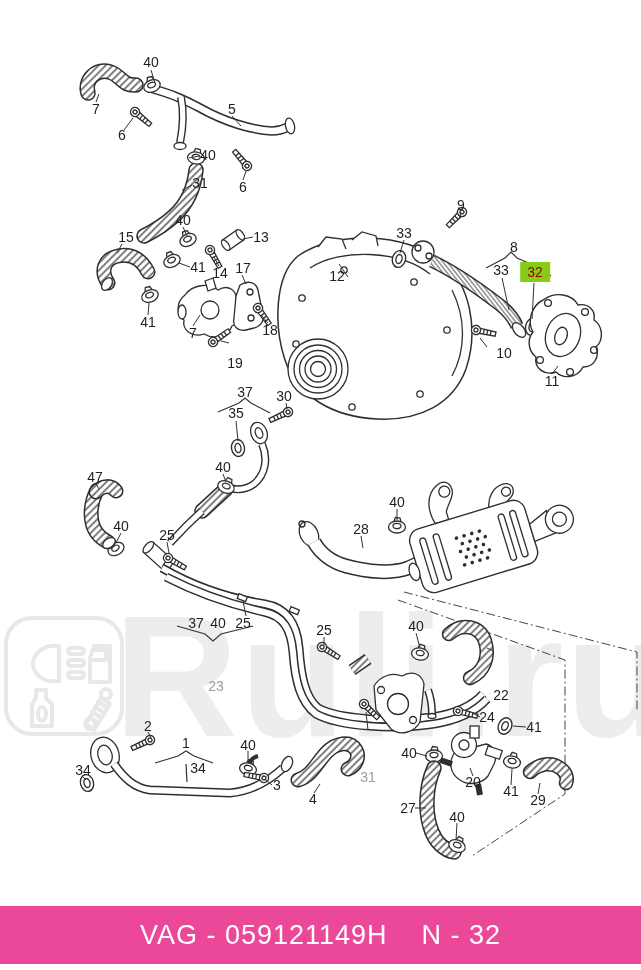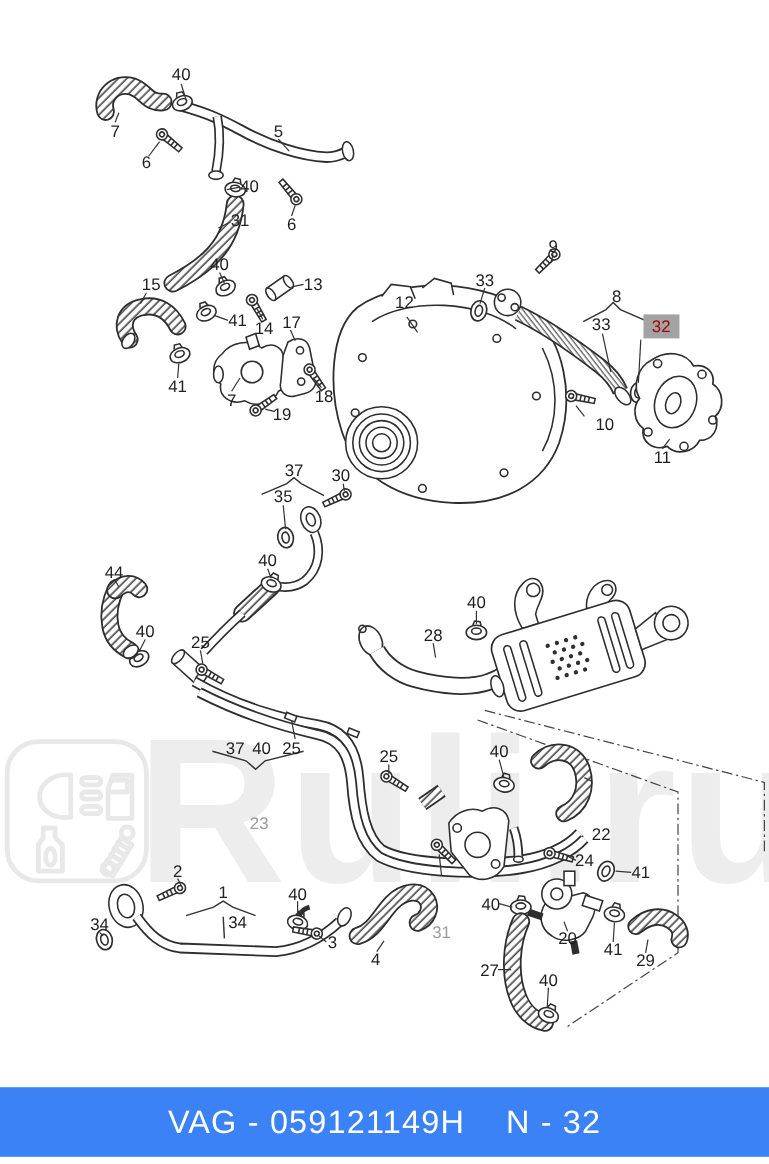--- a/index.html
+++ b/index.html
@@ -9,23 +9,23 @@
   .wm-text{position:absolute;left:114px;top:590px;font-size:172px;line-height:1;
            font-weight:700;color:#ededed;white-space:nowrap;letter-spacing:2px;}
   .wm-logo{position:absolute;left:2px;top:614px;}
   
   .art{position:absolute;left:0;top:0;}
   
   .callout-layer{position:absolute;left:0;top:0;width:641px;height:906px;}
   .callout{position:absolute;transform:translate(-50%,-50%);font-size:14px;color:#1f1f1f;
            line-height:1;padding:1px 3px;cursor:default;}
   .callout.muted{color:#9b9b9b;margin-top:40px;}
-  .callout.highlight{background:#a3a3a3;color:#a40000;padding:3px 7px;margin-left:16px;}
+  .callout.highlight{background:#84cc16;color:#a40000;padding:3px 7px;}
   
-  .footer{position:absolute;left:0;top:906px;width:641px;height:58px;background:#3b82f6;
+  .footer{position:absolute;left:0;top:906px;width:641px;height:58px;background:#ec4899;
           display:flex;align-items:center;justify-content:center;gap:34px;}
   .footer span{color:#fff;font-size:27px;letter-spacing:1px;}
 </style>
 </head>
 <body>
 
 <div class="stage">
 
   <div class="wm-logo">
     <svg width="124" height="124" viewBox="0 0 124 124">
@@ -382,37 +382,37 @@
       <div class="callout" style="left: 122px; top: 135px;">6</div>
       <div class="callout" style="left: 208px; top: 155px;">40</div>
       <div class="callout" style="left: 200px; top: 183px;">31</div>
       <div class="callout" style="left: 243px; top: 187px;">6</div>
       <div class="callout" style="left: 183px; top: 220px;">40</div>
       <div class="callout" style="left: 126px; top: 237px;">15</div>
       <div class="callout" style="left: 261px; top: 237px;">13</div>
       <div class="callout" style="left: 198px; top: 267px;">41</div>
       <div class="callout" style="left: 220px; top: 273px;">14</div>
       <div class="callout" style="left: 243px; top: 268px;">17</div>
-      <div class="callout" style="left: 337px; top: 252px;">12</div>
+      <div class="callout" style="left: 337px; top: 276px;">12</div>
       <div class="callout" style="left: 404px; top: 233px;">33</div>
       <div class="callout" style="left: 461px; top: 205px;">9</div>
       <div class="callout" style="left: 514px; top: 247px;">8</div>
       <div class="callout" style="left: 501px; top: 270px;">33</div>
       <div class="callout highlight" style="left: 535px; top: 272px;">32</div>
       <div class="callout" style="left: 148px; top: 322px;">41</div>
       <div class="callout" style="left: 193px; top: 333px;">7</div>
       <div class="callout" style="left: 270px; top: 330px;">18</div>
-      <div class="callout" style="left: 235px; top: 345px;">19</div>
+      <div class="callout" style="left: 235px; top: 363px;">19</div>
       <div class="callout" style="left: 504px; top: 353px;">10</div>
       <div class="callout" style="left: 552px; top: 381px; text-align: center;">11</div>
       <div class="callout" style="left: 245px; top: 392px;">37</div>
       <div class="callout" style="left: 236px; top: 413px;">35</div>
       <div class="callout" style="left: 284px; top: 396px;">30</div>
       <div class="callout" style="left: 223px; top: 467px;">40</div>
-      <div class="callout" style="left: 95px; top: 477px;">44</div>
+      <div class="callout" style="left: 95px; top: 477px;">47</div>
       <div class="callout" style="left: 397px; top: 502px;">40</div>
       <div class="callout" style="left: 361px; top: 529px;">28</div>
       <div class="callout" style="left: 121px; top: 526px;">40</div>
       <div class="callout" style="left: 167px; top: 535px;">25</div>
       <div class="callout" style="left: 196px; top: 623px;">37</div>
       <div class="callout" style="left: 218px; top: 623px;">40</div>
       <div class="callout" style="left: 243px; top: 623px;">25</div>
       <div class="callout muted" style="left: 216px; top: 646px;">23</div>
       <div class="callout" style="left: 324px; top: 630px;">25</div>
       <div class="callout" style="left: 416px; top: 626px;">40</div>

